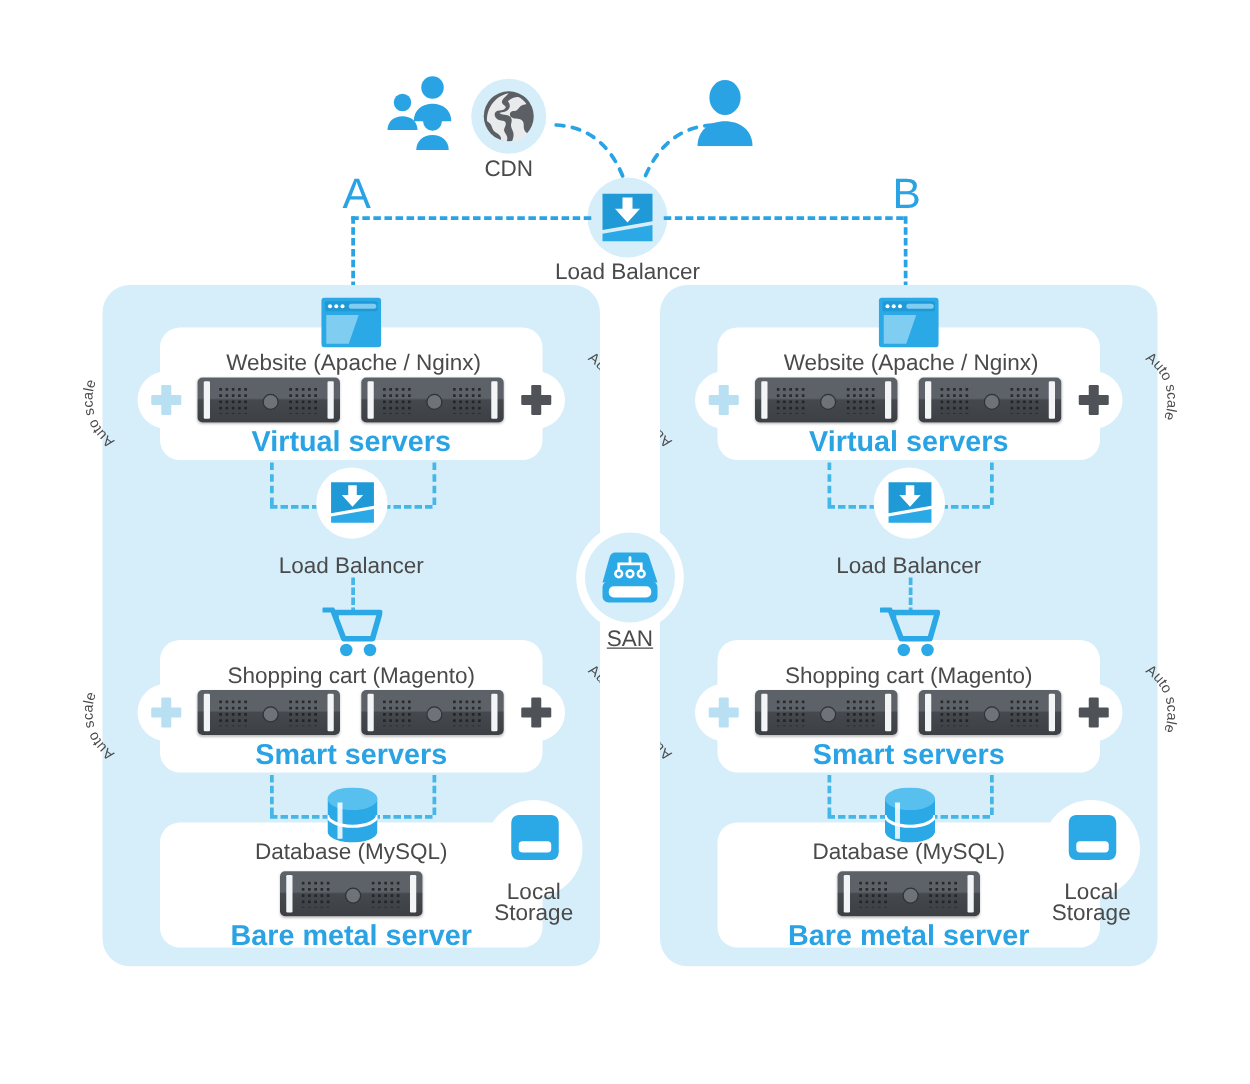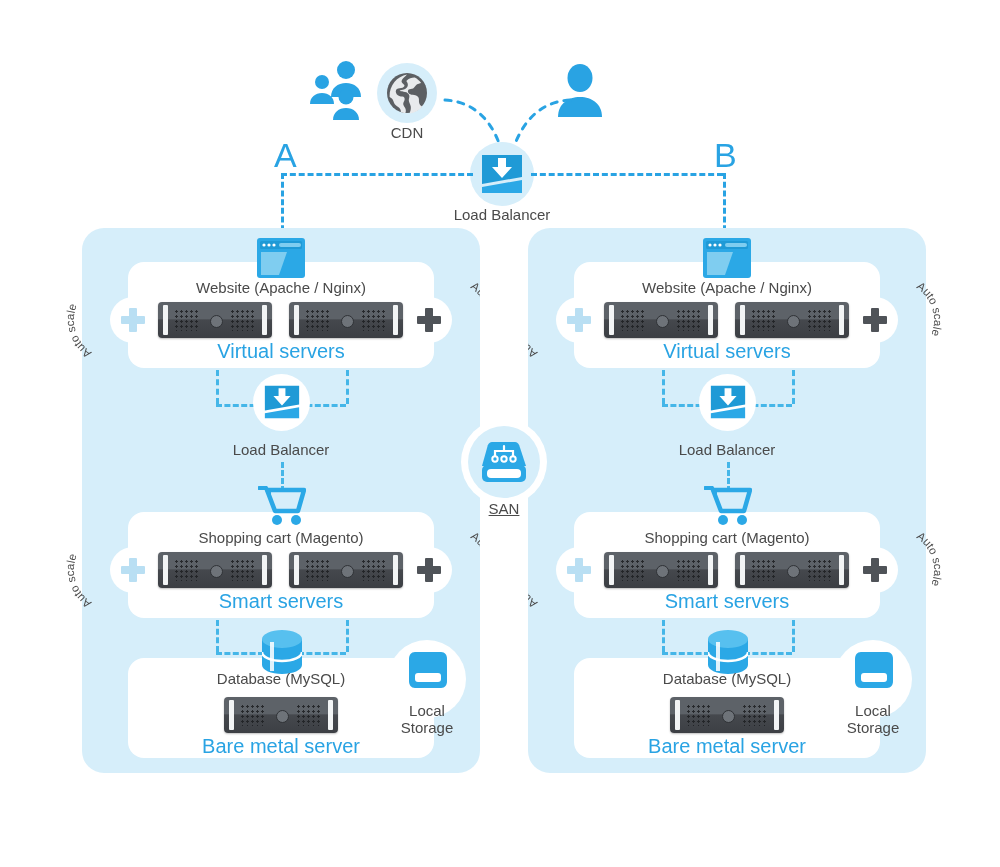--- a/index.html
+++ b/index.html
@@ -18,30 +18,31 @@
     background: #ffffff;
     overflow: hidden;
   }
 
   
   .abs { position: absolute; }
   .ctext {
     position: absolute;
     text-align: center;
     color: #4a4a4a;
-    font-size: 15px;
+    font-size: 18px;
     line-height: 1.25;
     white-space: nowrap;
   }
   .blue-label {
     position: absolute;
     text-align: center;
     color: #29a3e3;
-    font-size: 20px;
+    font-size: 23px;
     white-space: nowrap;
+    font-weight: bold;
   }
 
   
   .zone {
     position: absolute;
     background: #d6eefa;
     border-radius: 22px;
   }
   .zone-letter {
     position: absolute;

